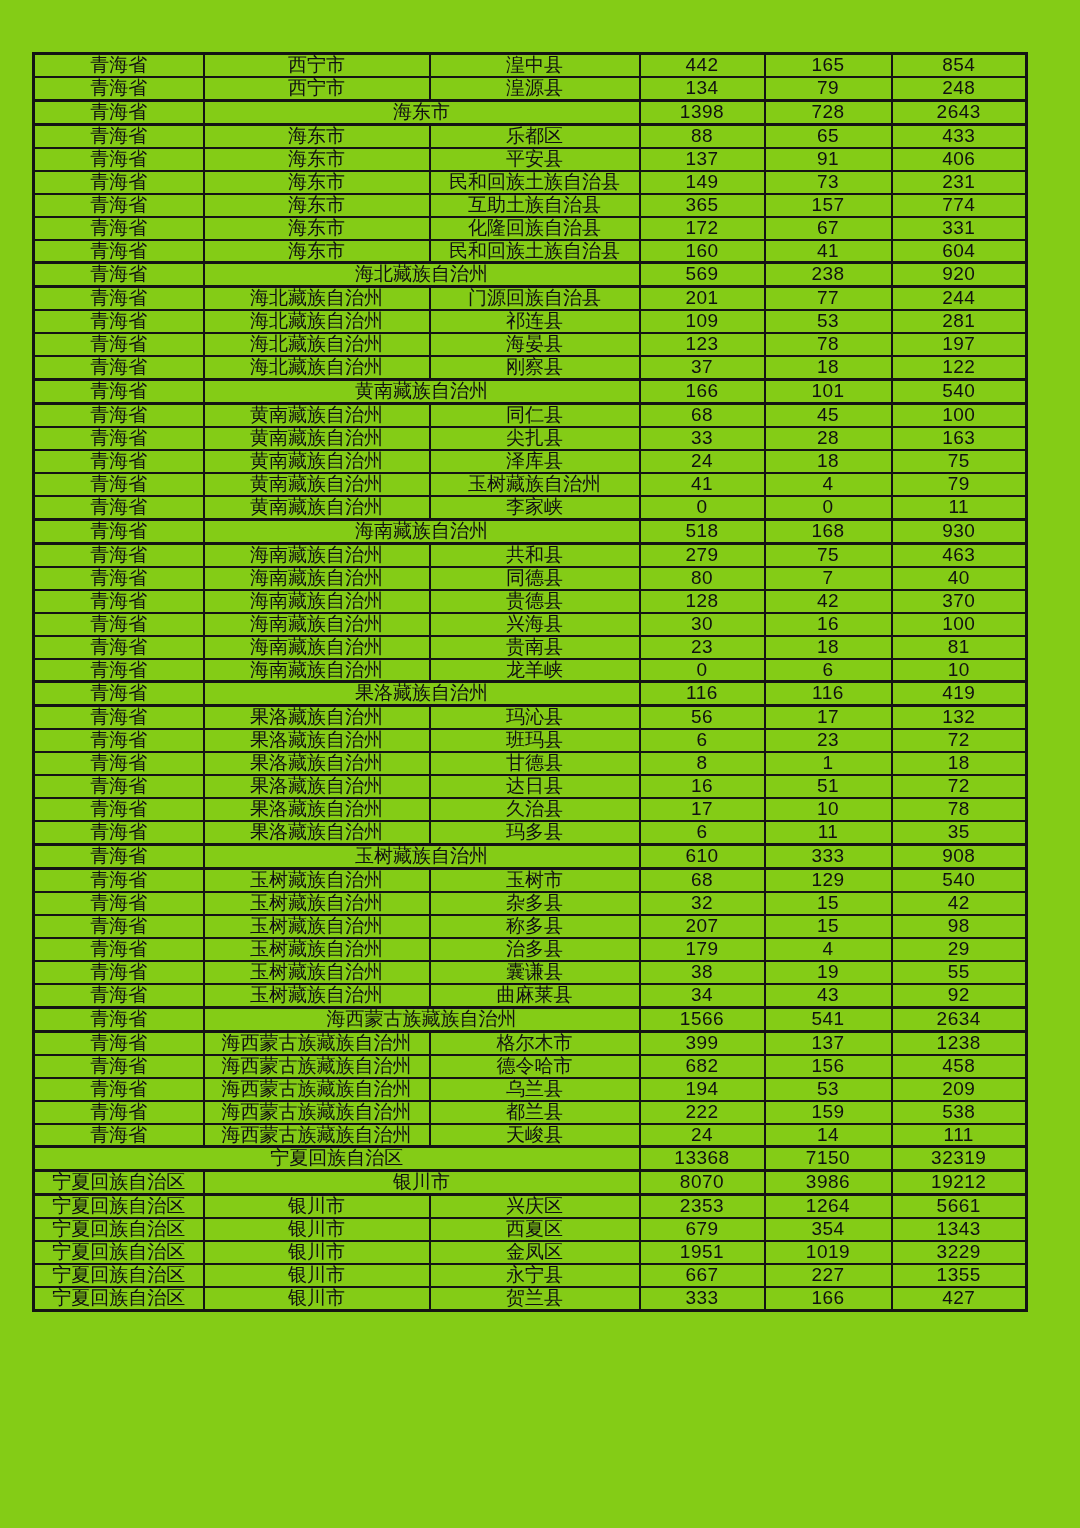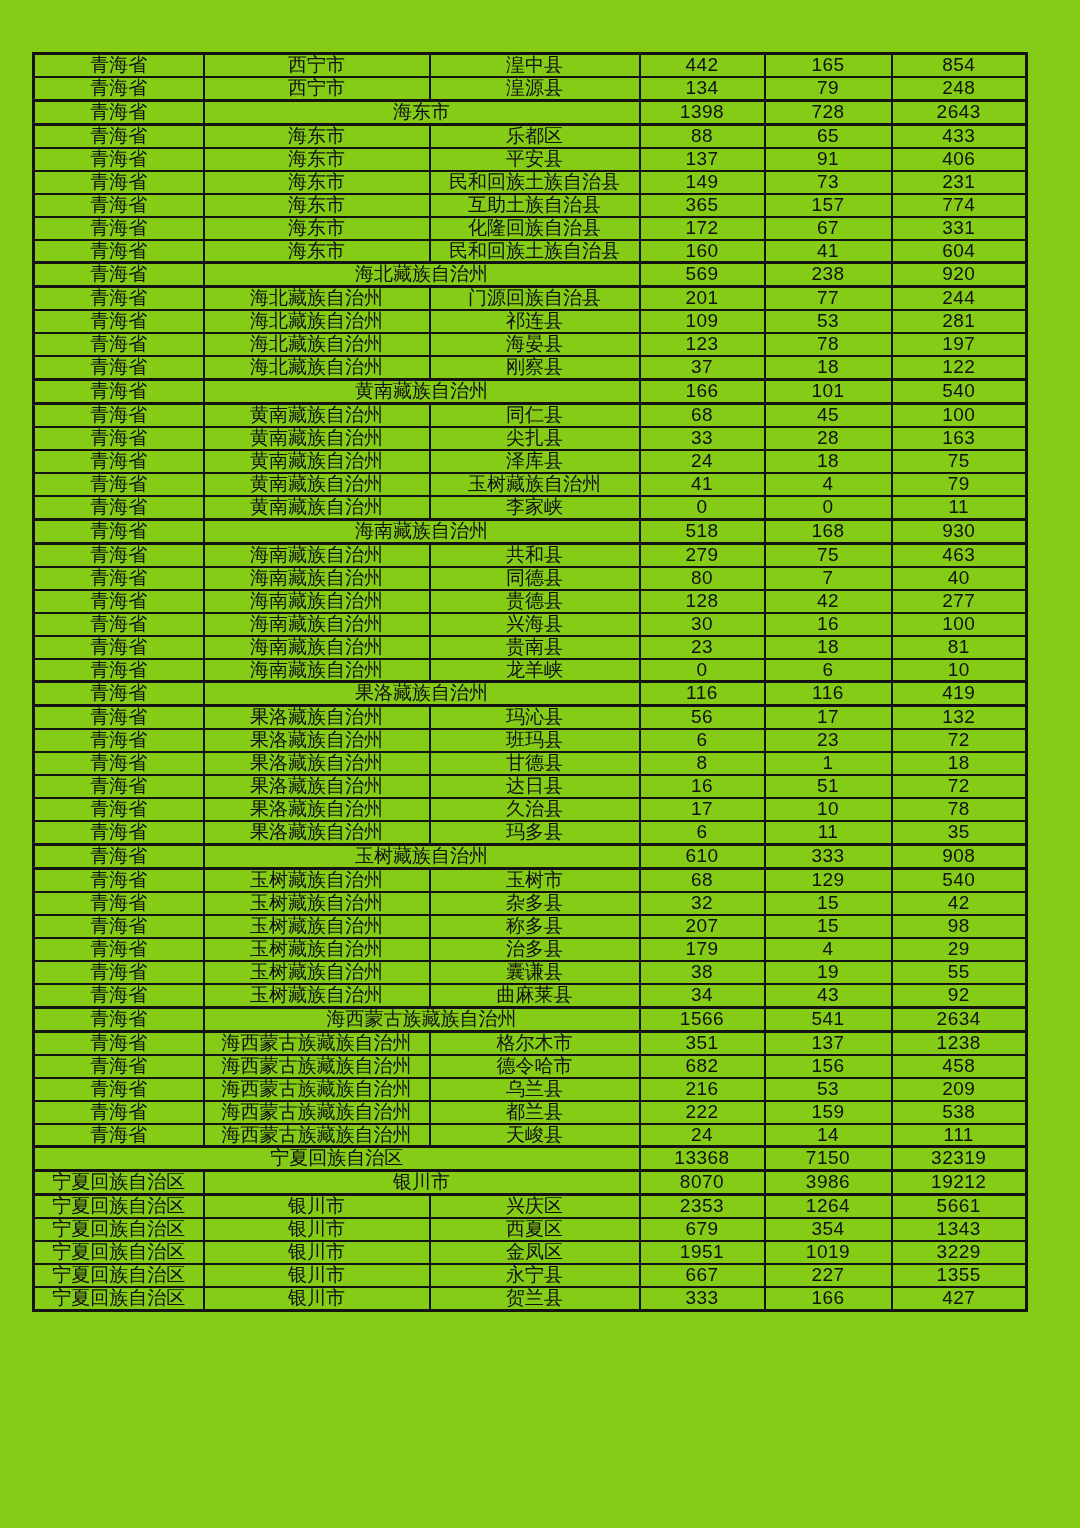--- a/index.html
+++ b/index.html
@@ -236,21 +236,21 @@
           <td class="n">80</td>
           <td class="n">7</td>
           <td class="n">40</td>
         </tr>
         <tr>
           <td class="t">青海省</td>
           <td class="t">海南藏族自治州</td>
           <td class="t">贵德县</td>
           <td class="n">128</td>
           <td class="n">42</td>
-          <td class="n">277</td>
+          <td class="n">370</td>
         </tr>
         <tr>
           <td class="t">青海省</td>
           <td class="t">海南藏族自治州</td>
           <td class="t">兴海县</td>
           <td class="n">30</td>
           <td class="n">16</td>
           <td class="n">100</td>
         </tr>
         <tr>
@@ -383,37 +383,37 @@
           <td class="t">青海省</td>
           <td colspan="2" class="t">海西蒙古族藏族自治州</td>
           <td class="n">1566</td>
           <td class="n">541</td>
           <td class="n">2634</td>
         </tr>
         <tr>
           <td class="t">青海省</td>
           <td class="t">海西蒙古族藏族自治州</td>
           <td class="t">格尔木市</td>
-          <td class="n">351</td>
+          <td class="n">399</td>
           <td class="n">137</td>
           <td class="n">1238</td>
         </tr>
         <tr>
           <td class="t">青海省</td>
           <td class="t">海西蒙古族藏族自治州</td>
           <td class="t">德令哈市</td>
           <td class="n">682</td>
           <td class="n">156</td>
           <td class="n">458</td>
         </tr>
         <tr>
           <td class="t">青海省</td>
           <td class="t">海西蒙古族藏族自治州</td>
           <td class="t">乌兰县</td>
-          <td class="n">216</td>
+          <td class="n">194</td>
           <td class="n">53</td>
           <td class="n">209</td>
         </tr>
         <tr>
           <td class="t">青海省</td>
           <td class="t">海西蒙古族藏族自治州</td>
           <td class="t">都兰县</td>
           <td class="n">222</td>
           <td class="n">159</td>
           <td class="n">538</td>

